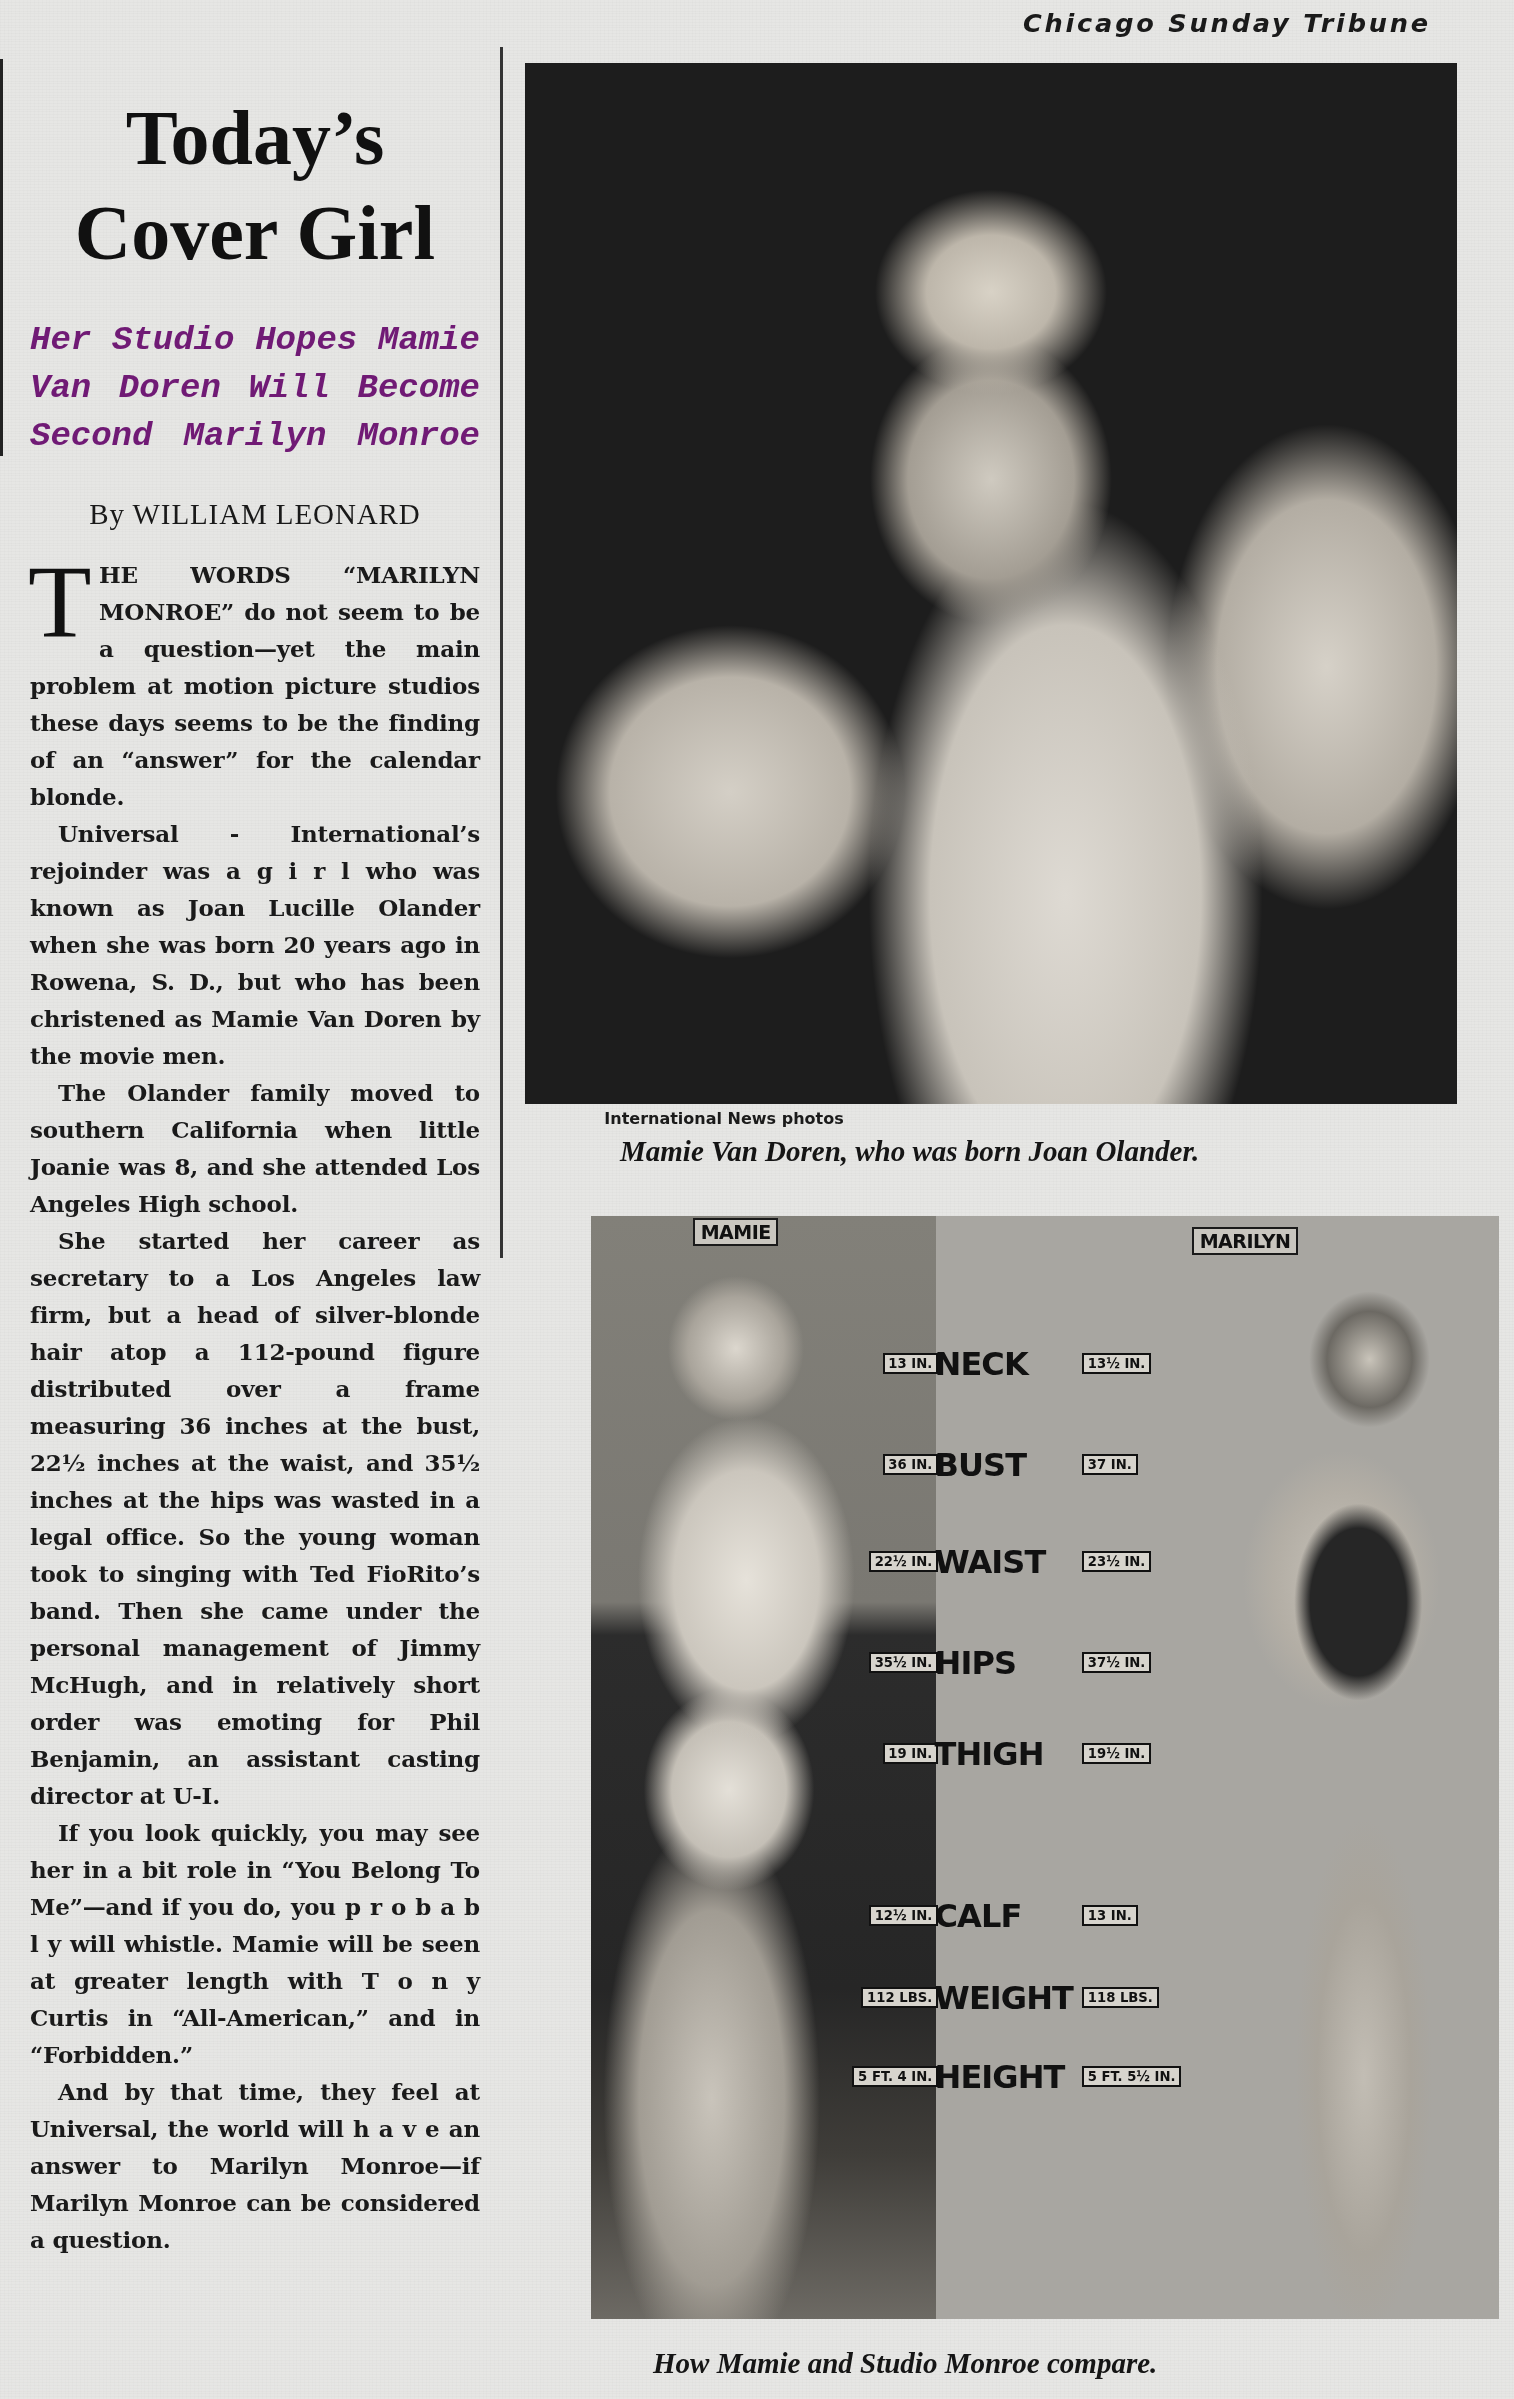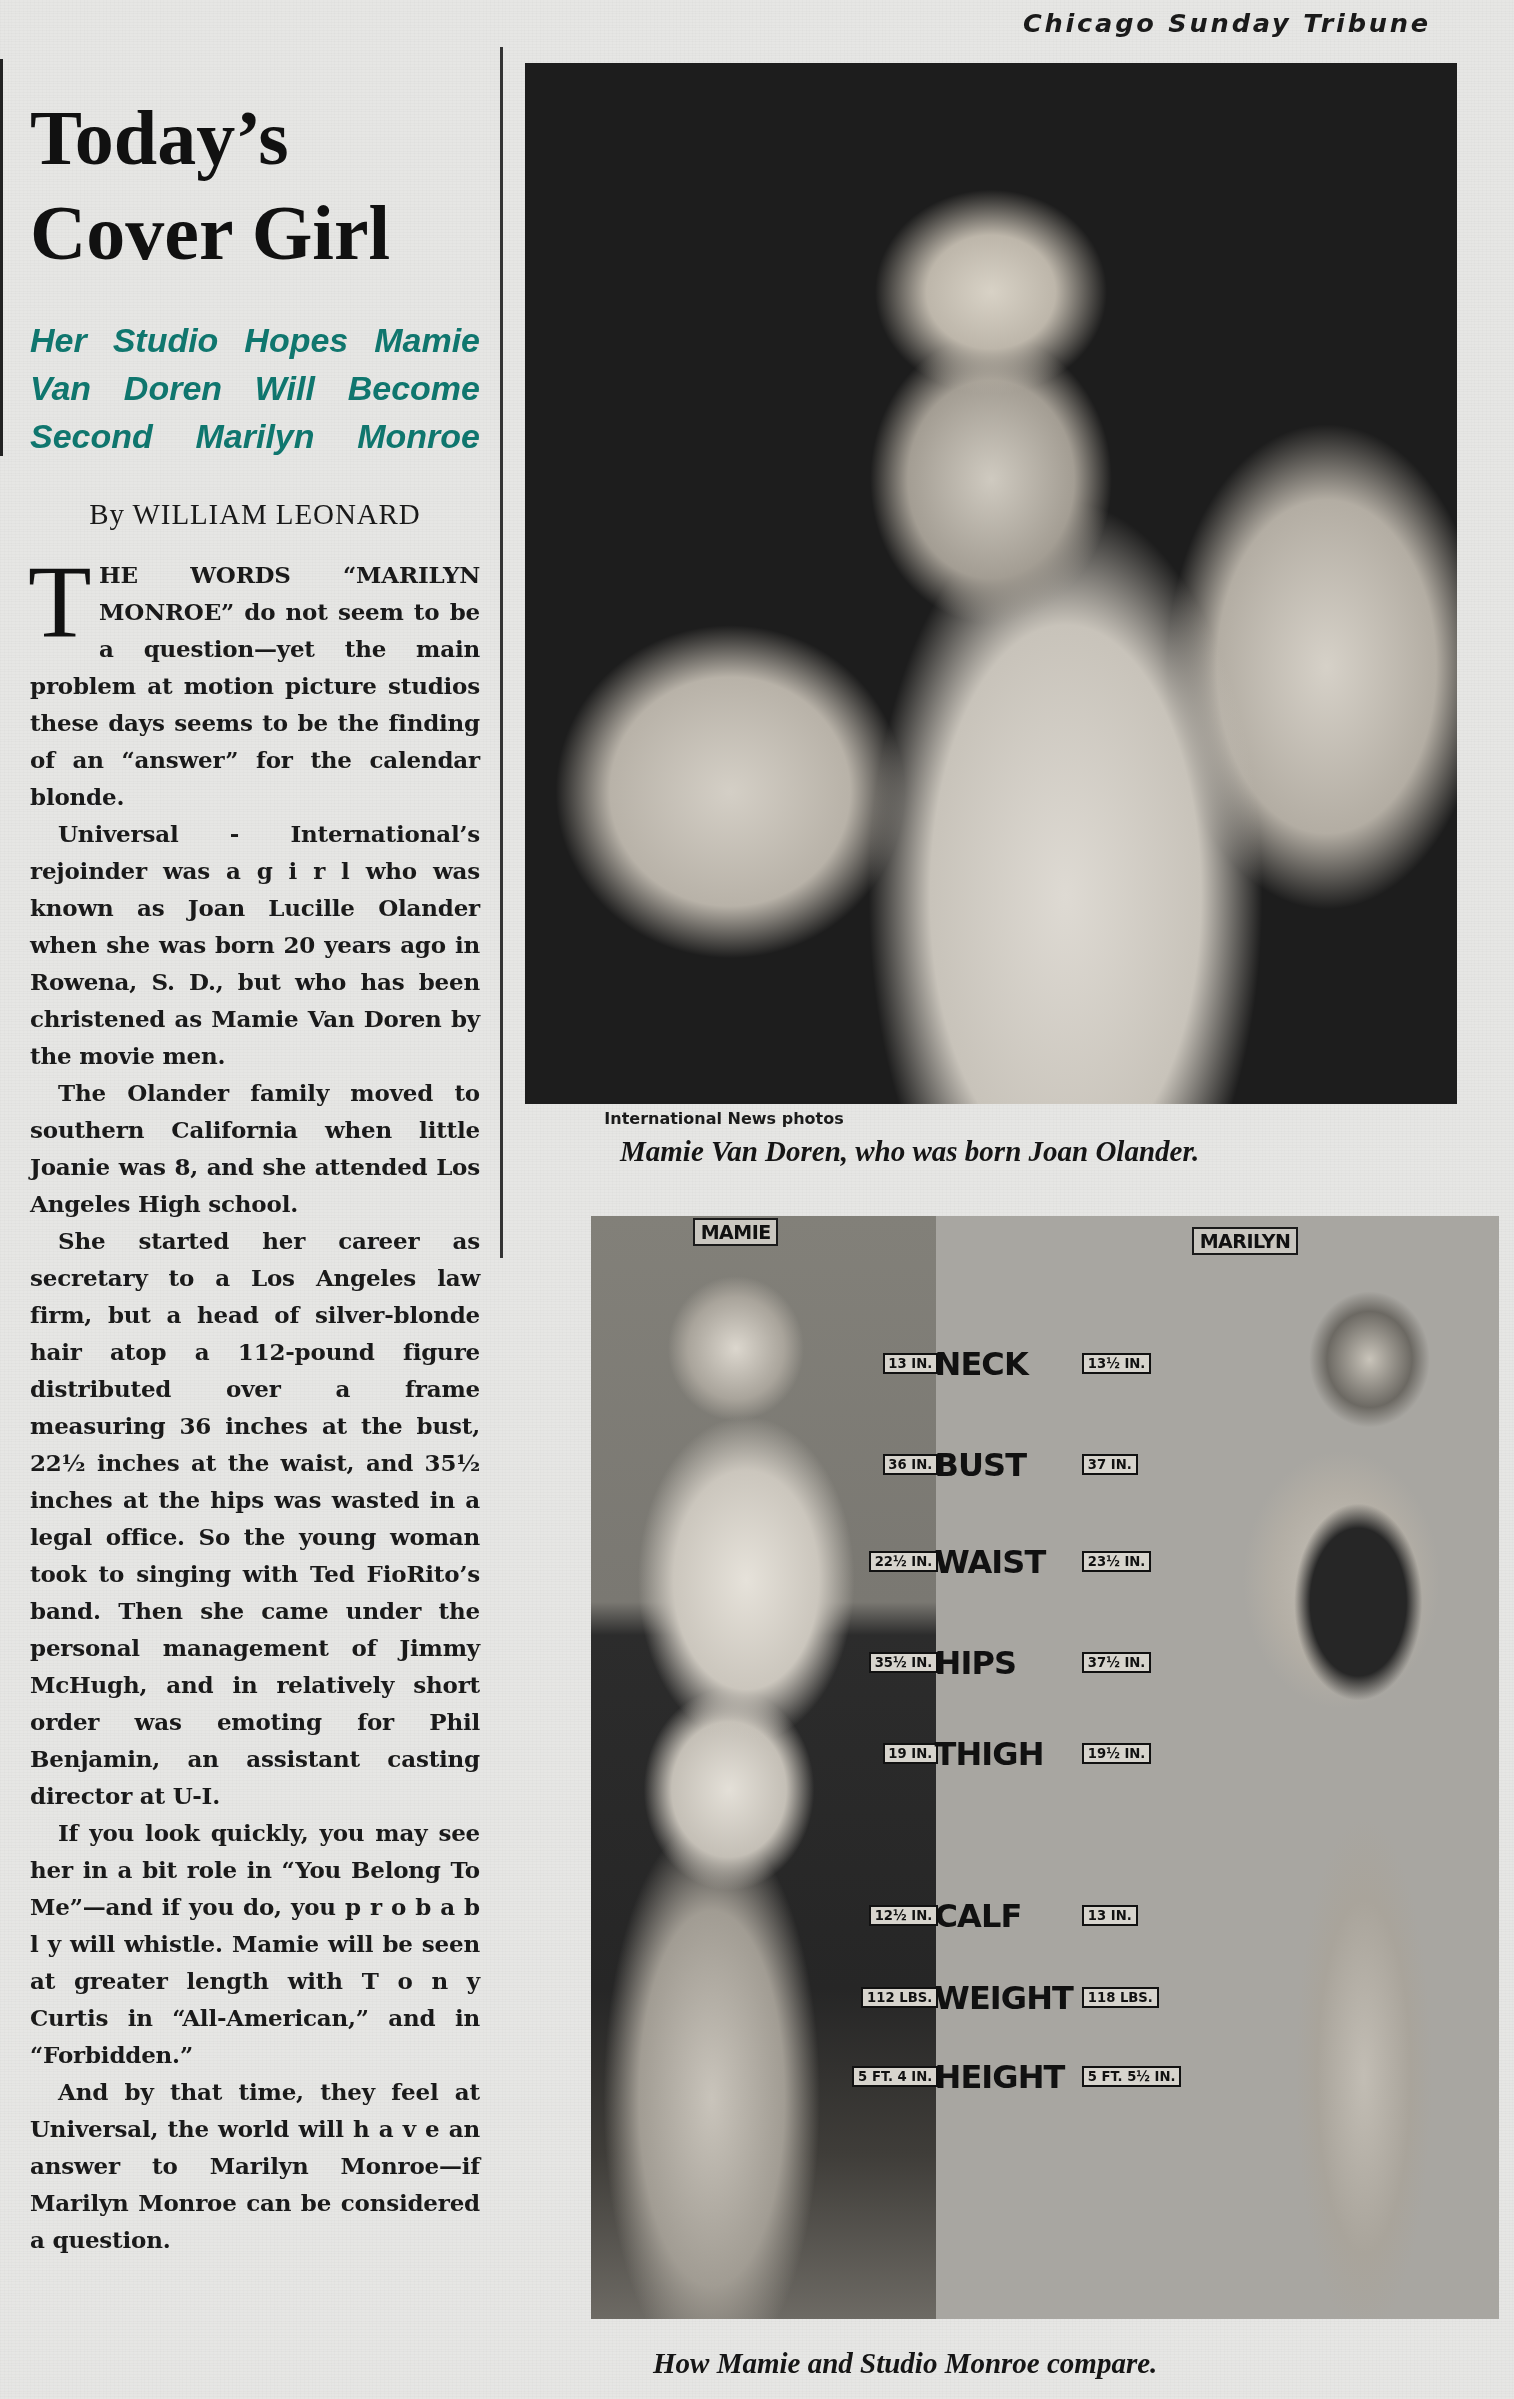--- a/index.html
+++ b/index.html
@@ -20,27 +20,27 @@
     position: absolute; top: 7.6px; right: 83px;
     font-family: "DejaVu Sans", sans-serif; font-weight: bold; font-style: italic;
     font-size: 25.6px; letter-spacing: 2.8px; color: #1a1a1a; margin-left: 28px;
   }
   .left-rule { position: absolute; left: 0; top: 59px; width: 2.8px; height: 397px; background: #222; }
   .col-rule  { position: absolute; left: 500px; top: 47px; width: 2.8px; height: 1211px; background: #333; }
 
   
   .article { position: absolute; left: 30px; top: 90px; width: 450px; }
   .headline {
-    text-align: left; font-family: "Liberation Serif", serif; font-weight: bold;
+    text-align: center; font-family: "Liberation Serif", serif; font-weight: bold;
     font-size: 78px; line-height: 95px; margin: 0 0 0 0; color: #111;
   }
   .deck {
-    font-family: Liberation Sans, sans-serif; font-style: italic; font-weight: bold;
+    font-family: Liberation Mono, monospace; font-style: italic; font-weight: bold;
     font-size: 34px; line-height: 48px; text-align: justify; text-align-last: justify;
-    margin-top: 36px; color: #0f766e;
+    margin-top: 36px; color: #701a75;
   }
   .deck span { display: block; }
   .byline {
     font-family: "Liberation Serif", serif; font-size: 29px; letter-spacing: 0.9px;
     text-align: center; margin-top: 38px; color: #1a1a1a;
   }
   .body-text {
     font-family: "DejaVu Serif", serif; font-weight: bold;
     font-size: 23px; line-height: 37px; text-align: justify; margin-top: 24.6px;
     color: #1a1a1a; letter-spacing: -0.2px;

